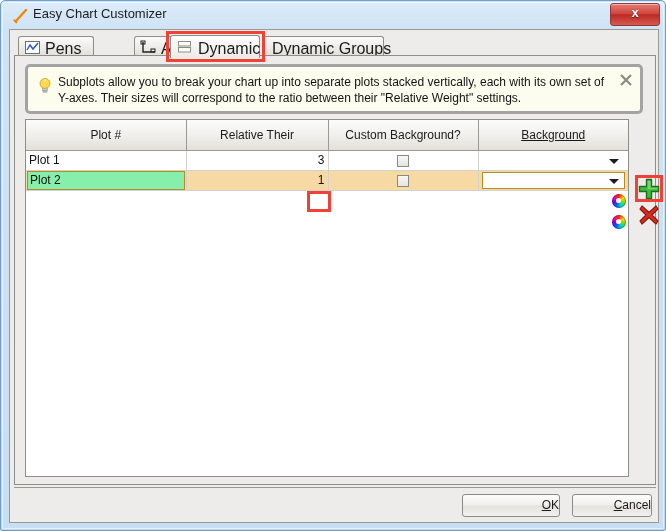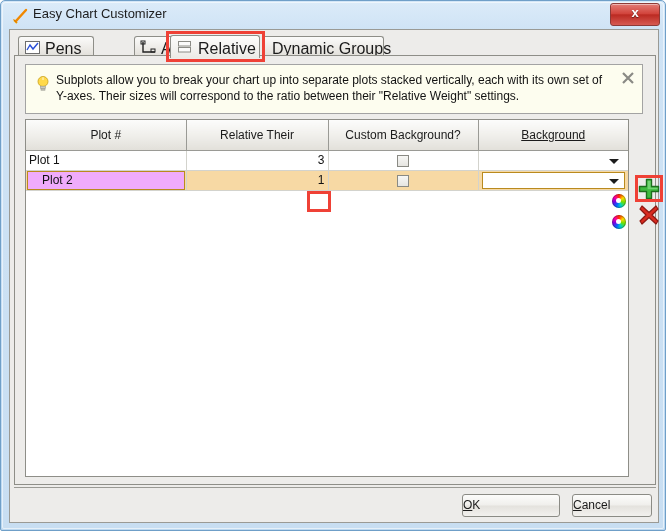--- a/index.html
+++ b/index.html
@@ -133,22 +133,22 @@
     background: #edecea;
   }
 
   
   #info-banner {
     position: absolute;
     left: 10px; top: 8px;
     width: 618px; height: 50px;
     box-sizing: border-box;
     background: #fdfdef;
-    border: 1px solid #a3a3a3;
-    border-radius: 0;
+    border: 3px solid #a3a3a3;
+    border-radius: 5px;
   }
   #bulb-icon {
     position: absolute; left: 10px; top: 10px;
     width: 14px; height: 18px;
   }
   #info-text {
     position: absolute;
     left: 30px; top: 7px;
     width: 560px;
     font-size: 12px;
@@ -203,24 +203,24 @@
     vertical-align: middle;
   }
   table.grid td:last-child { border-right: none; }
   tr.row-selected td { background: #f7d9a4; }
   td.num { text-align: right; padding-right: 5px; }
   td.center { text-align: center; }
 
   .cell-plotname-sel {
     display: block;
     border: 1px solid #b98a1e;
-    background: #f0abfc;
+    background: #86efac;
     height: 17px;
     line-height: 17px;
-    padding-left: 14px;
+    padding-left: 2px;
     margin: 0 -2px;
   }
 
   .checkbox {
     display: inline-block;
     width: 12px; height: 12px;
     box-sizing: border-box;
     border: 1px solid #8a8a84;
     background: linear-gradient(to bottom, #f7f7f5, #e6e5e1);
     vertical-align: middle;
@@ -312,21 +312,21 @@
   .dlgbtn {
     position: absolute;
     top: 6px;
     height: 23px;
     box-sizing: border-box;
     border: 1px solid #8b8b85;
     border-radius: 3px;
     background: linear-gradient(to bottom, #fcfcfb 0%, #f0efec 48%, #e4e2dd 52%, #f2f1ee 100%);
     font-size: 12px;
     color: #1b1b1b;
-    text-align: left;
+    text-align: right;
     line-height: 21px;
     cursor: pointer;
     font-family: "Liberation Sans", sans-serif;
   }
   #btn-ok     { left: 448px; width: 98px; }
   #btn-cancel { left: 558px; width: 80px; }
   .mn { text-decoration: underline; }
 </style>
 </head>
 <body>
@@ -373,21 +373,21 @@
         <span class="tab-label">Axes</span>
       </div>
 
       <div class="tab" id="tab-subplots">
         <span class="tab-icon">
           <svg width="17" height="15" viewBox="0 0 17 15">
             <rect x="2.5" y="2.5" width="12" height="4.5" fill="#fbfbfa" stroke="#8c8c86"></rect>
             <rect x="2.5" y="8.5" width="12" height="4.5" fill="#fbfbfa" stroke="#8c8c86"></rect>
           </svg>
         </span>
-        <span class="tab-label">Relative</span>
+        <span class="tab-label">Dynamic</span>
       </div>
 
       <div class="tab" id="tab-dynamic">
         <span class="tab-label">Dynamic Groups</span>
       </div>
 
       <div id="subplots-highlight"></div>
     </div>
 
     <div id="tabpage">

